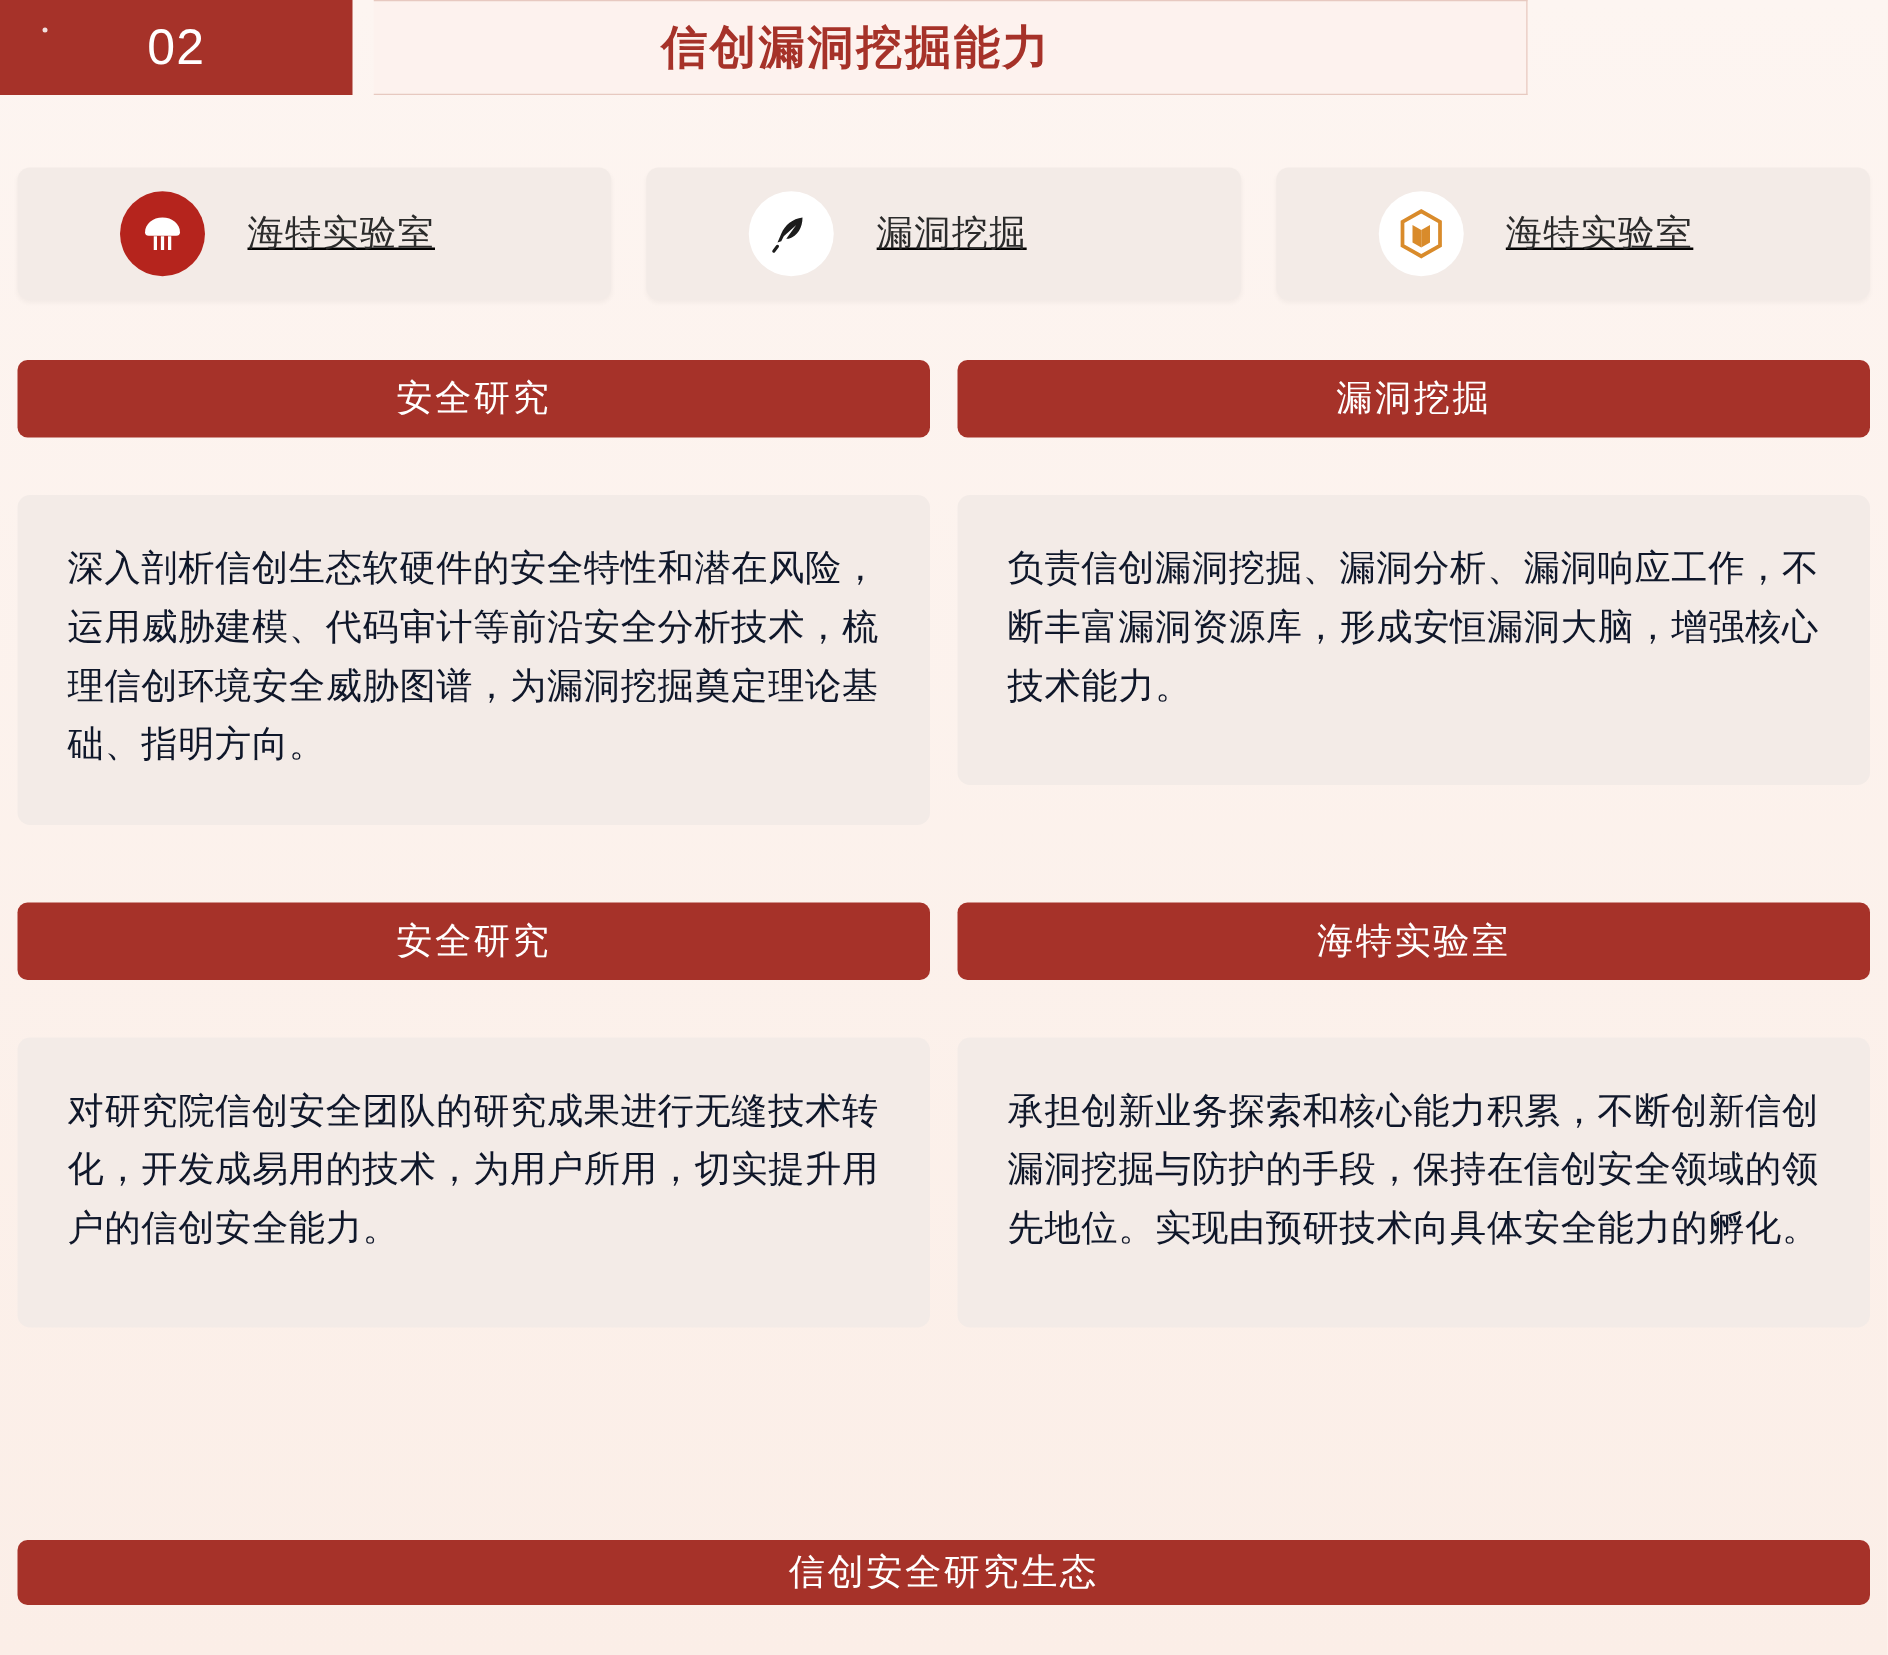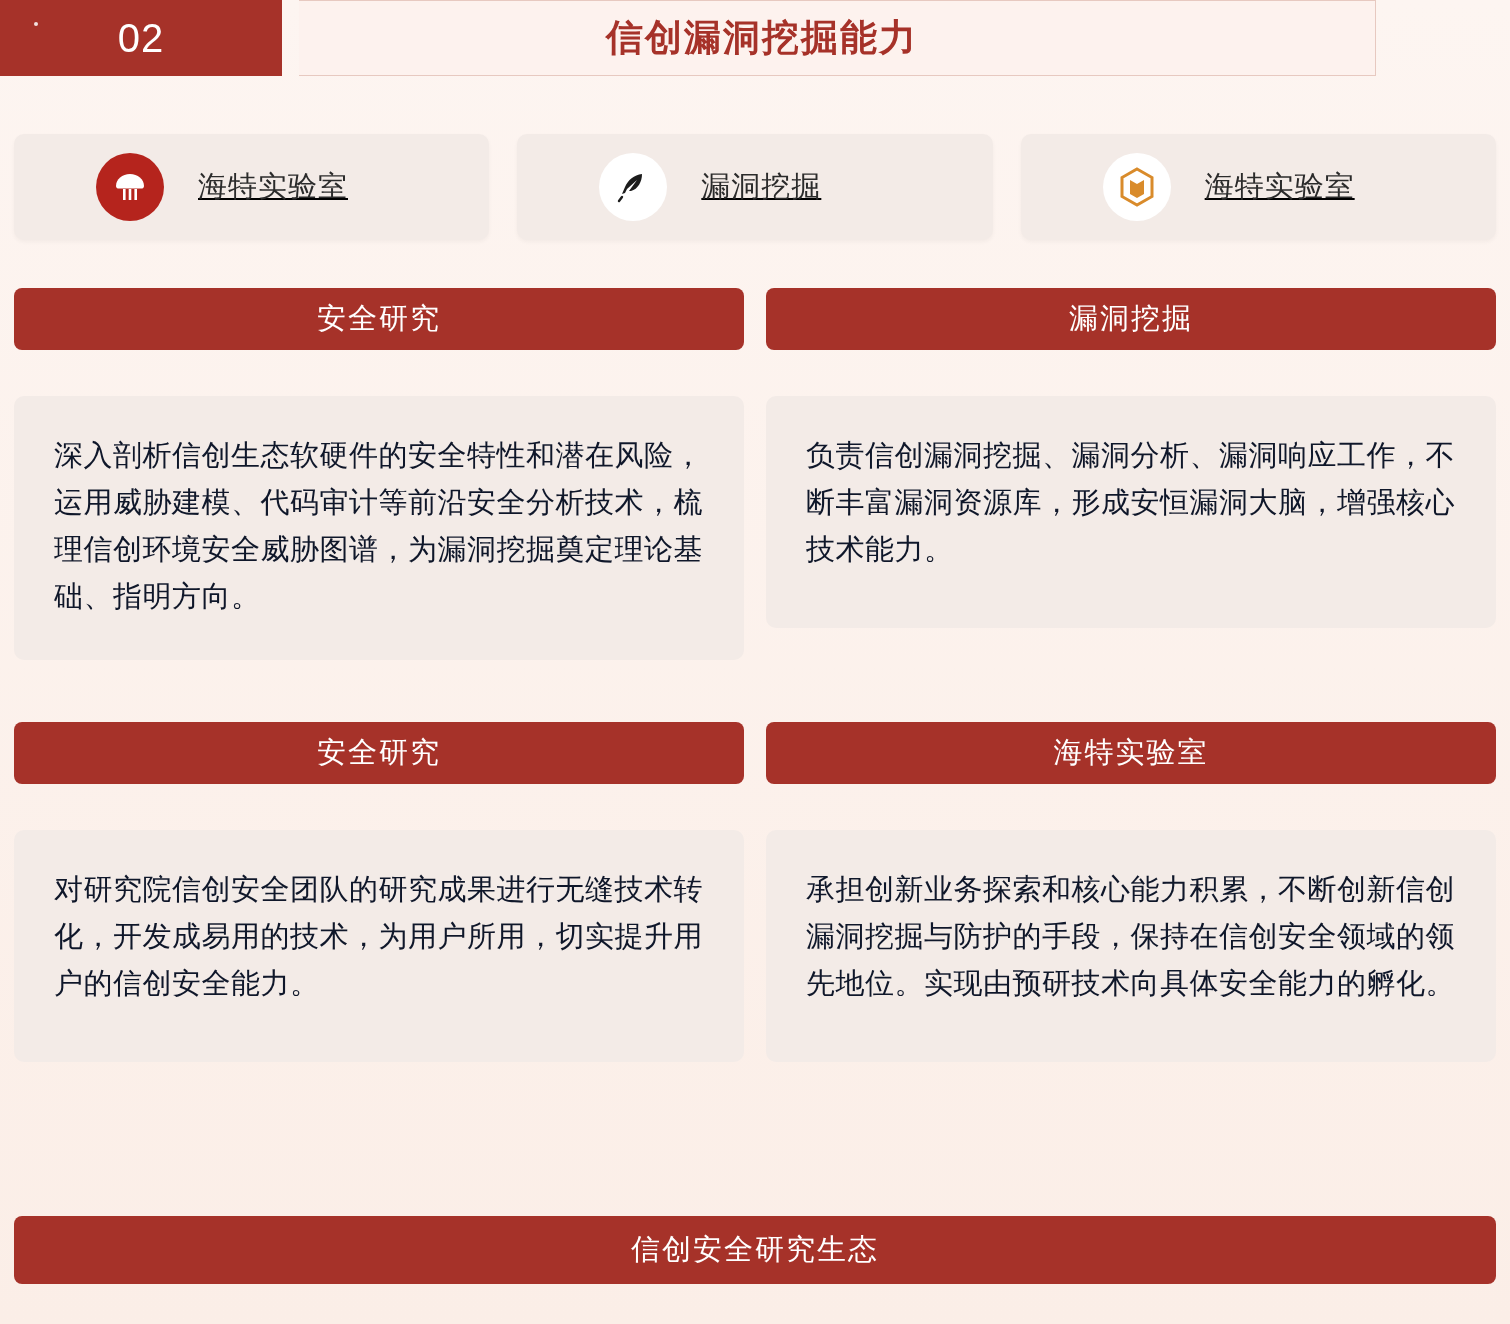--- a/index.html
+++ b/index.html
@@ -15,21 +15,21 @@
     width: 1510px;
     height: 1324px;
     background: linear-gradient(180deg, #fdf5f1 0%, #fbeee7 100%);
   }
 
   
   .header {
     display: flex;
     align-items: stretch;
     height: 76px;
-    width: 1376px;
+    width: 1222px;
     border-radius: 15px;
   }
   .header-number {
     width: 282px;
     background: #a63229;
     color: #ffffff;
     display: flex;
     align-items: center;
     justify-content: center;
     font-size: 40px;
@@ -132,21 +132,21 @@
     letter-spacing: 0.5px;
   }
   .row-gap { height: 62px; }
 
   
   .footer {
     position: absolute;
     left: 14px;
     right: 14px;
     bottom: 40px;
-    height: 68px;
+    height: 52px;
     background: #a63229;
     border-radius: 8px;
     display: flex;
     align-items: center;
     justify-content: center;
     color: #ffffff;
     font-size: 29px;
     letter-spacing: 2px;
   }
 </style>

